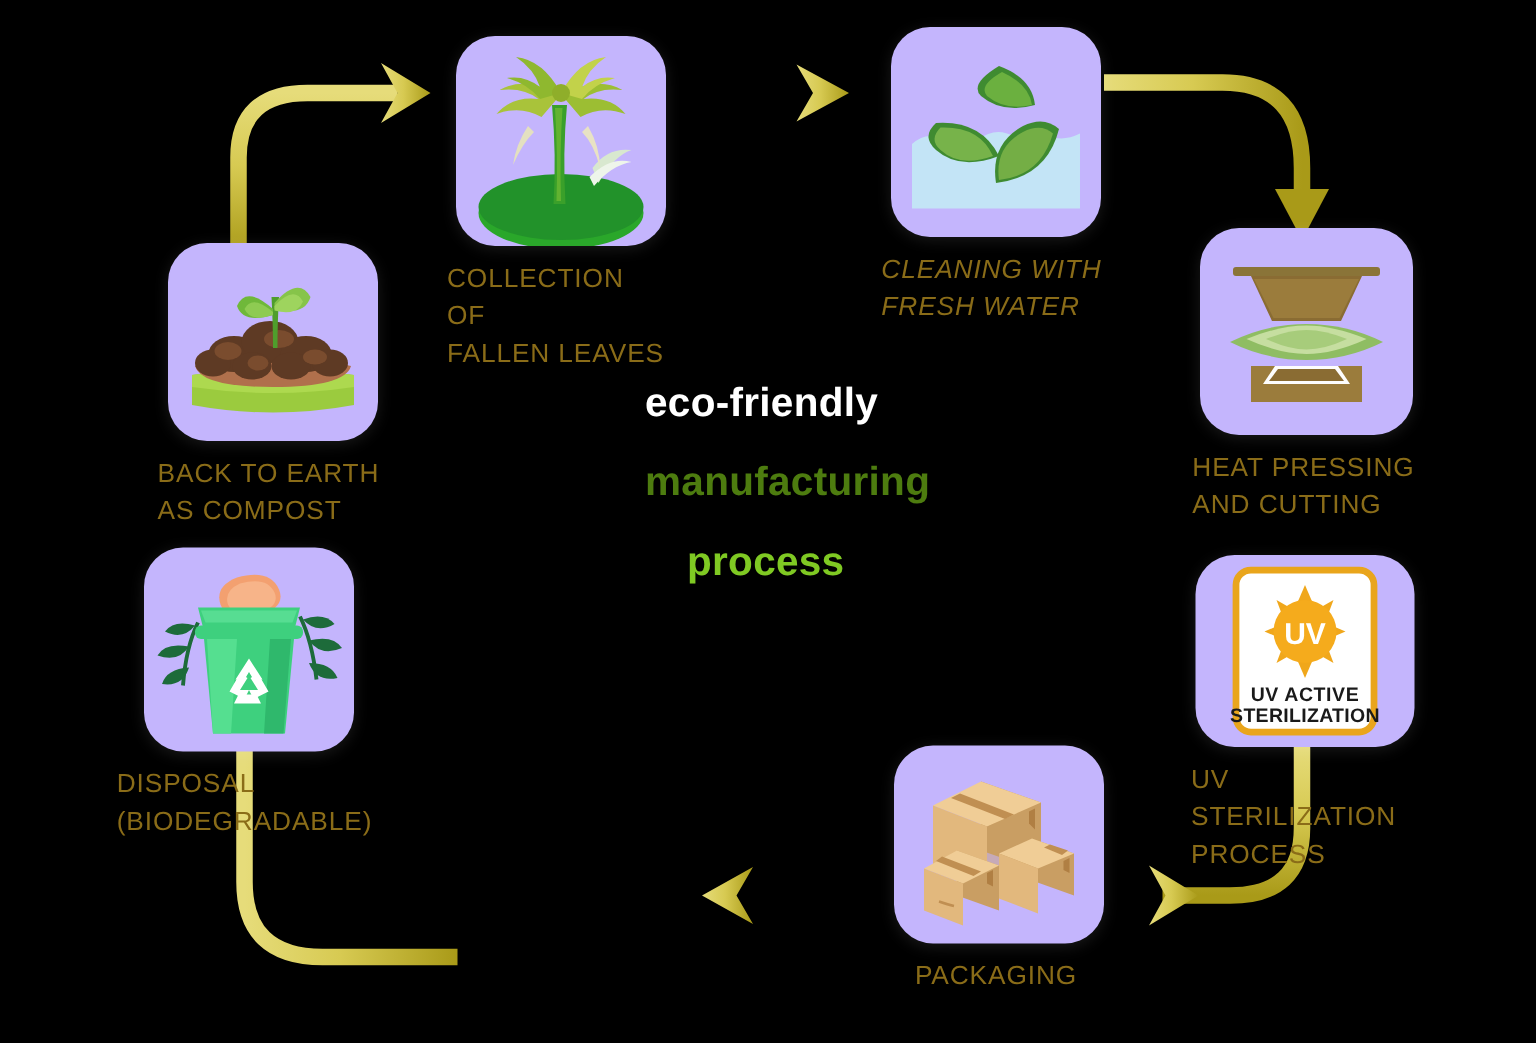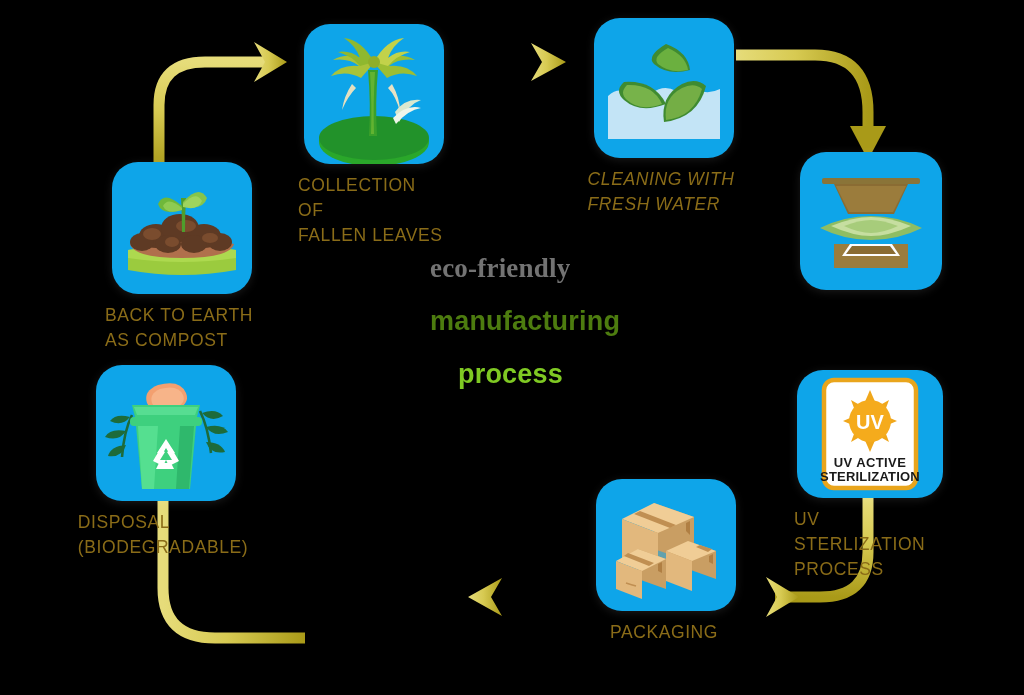--- a/index.html
+++ b/index.html
@@ -10,21 +10,21 @@
     position:relative;
   }
   #stage{position:absolute;inset:0;background:#000000;}
 
   
   #arrows{position:absolute;left:0;top:0;width:1024px;height:695px;}
 
   
   .node{position:absolute;display:flex;flex-direction:column;align-items:center;}
   .card{
-    background:#0ea5e9;
+    background:#c4b5fd;
     border-radius:26px;
     box-shadow:0 2px 10px rgba(255,255,255,.10);
     display:flex;align-items:center;justify-content:center;
     overflow:hidden;
     position:relative;
     z-index:5;
   }
   .label{
     margin-top:9px;
     color:#8a6c18;
@@ -44,21 +44,21 @@
     width:290px;
     z-index:7;
   }
   #headline div{
     font-size:27px;
     font-weight:bold;
     line-height:1;
     letter-spacing:.2px;
     margin-bottom:26px;
   }
-  .hl1{color:#737373;font-family:Liberation Serif, serif;}
+  .hl1{color:#ffffff;}
   .hl2{color:#4d7c0f;}
   .hl3{color:#7fc923;}
   .hl1{padding-left:0px;}
   .hl2{padding-left:0px;}
   .hl3{padding-left:28px;}
 </style>
 </head>
 <body>
 
 <div id="stage">
@@ -160,20 +160,22 @@
         <path d="M34,32 L108,32 L94,62 L48,62 Z" fill="#8a6c33"></path>
         <path d="M36,34 L106,34 L93,60 L49,60 Z" fill="#9b7c3c"></path>
         <path d="M20,76 q24,-12 51,-12 q27,0 51,12 q-24,12 -51,12 q-27,0 -51,-12 Z" fill="#8fbd63"></path>
         <path d="M31,74 q22,-9 40,-9 q18,0 40,9 q-22,10 -40,10 q-18,0 -40,-10 Z" fill="#c6dea0"></path>
         <path d="M44,74 q15,-6 27,-6 q12,0 27,6 q-15,7 -27,7 q-12,0 -27,-7 Z" fill="#a7cc7b"></path>
         <path d="M34,92 L108,92 L108,116 L34,116 Z" fill="#9b7c3c"></path>
         <path d="M50,92 L92,92 L100,104 L42,104 Z" fill="#fdfdfd"></path>
         <path d="M52,94 L90,94 L96,102 L46,102 Z" fill="#8a6c33"></path>
       </svg>
     </div>
+    <div class="label">HEAT PRESSING
+AND CUTTING</div>
   </div>
 
   <div class="node" style="left:794px;top:370px;width:150px;">
     <div class="card" style="width:146px;height:128px;margin-left:2px;">
       <svg viewBox="0 0 146 128" width="146" height="128">
         <rect x="27" y="10" width="92" height="108" rx="10" fill="#ffffff" stroke="#e9a51c" stroke-width="4.5"></rect>
         <g fill="#f0a71b">
           <path d="M73,20 l6,14 l-12,0 Z"></path>
           <path d="M73,82 l6,-14 l-12,0 Z"></path>
           <path d="M46,51 l14,6 l0,-12 Z"></path>
@@ -182,25 +184,25 @@
           <path d="M92,30 l-14,8 l8,8 Z"></path>
           <path d="M54,72 l14,-8 l-8,-8 Z"></path>
           <path d="M92,72 l-14,-8 l8,-8 Z"></path>
         </g>
         <circle cx="73" cy="51" r="21" fill="#f5ab1c"></circle>
         <text x="73" y="59" text-anchor="middle" font-family="'Liberation Sans',sans-serif" font-size="20" font-weight="bold" fill="#ffffff">UV</text>
         <text x="73" y="97" text-anchor="middle" font-family="'Liberation Sans',sans-serif" font-size="13" font-weight="bold" fill="#1a1a1a" letter-spacing="0.4">UV ACTIVE</text>
         <text x="73" y="111" text-anchor="middle" font-family="'Liberation Sans',sans-serif" font-size="13" font-weight="bold" fill="#1a1a1a" letter-spacing="0.2">STERILIZATION</text>
       </svg>
     </div>
-    <div class="label">UV STERLIZATION
+    <div class="label">UV STERILIZATION
 PROCESS</div>
   </div>
 
-  <div class="node" style="left:590px;top:479px;width:148px;">
+  <div class="node" style="left:590px;top:497px;width:148px;">
     <div class="card" style="width:140px;height:132px;margin-left:4px;">
       <svg viewBox="0 0 140 132" width="140" height="132">
         <path d="M20,98 l16,-7 l12,6 l-16,7 Z" fill="#e8eef1"></path>
 
         <path d="M58,24 L98,38 L98,84 L58,70 Z" fill="#c99e63"></path>
         <path d="M58,24 L98,38 L62,54 L26,40 Z" fill="#f0cd96"></path>
         <path d="M26,40 L62,54 L62,98 L26,84 Z" fill="#e2b87d"></path>
         <path d="M44,32 L80,46 L74,49 L38,35 Z" fill="#c08f52"></path>
         <path d="M62,54 L62,98 L70,94 L70,51 Z" fill="#c99e63" opacity=".45"></path>
         <path d="M90,44 L94,42 L94,56 L90,52 Z" fill="#b07f43"></path>

